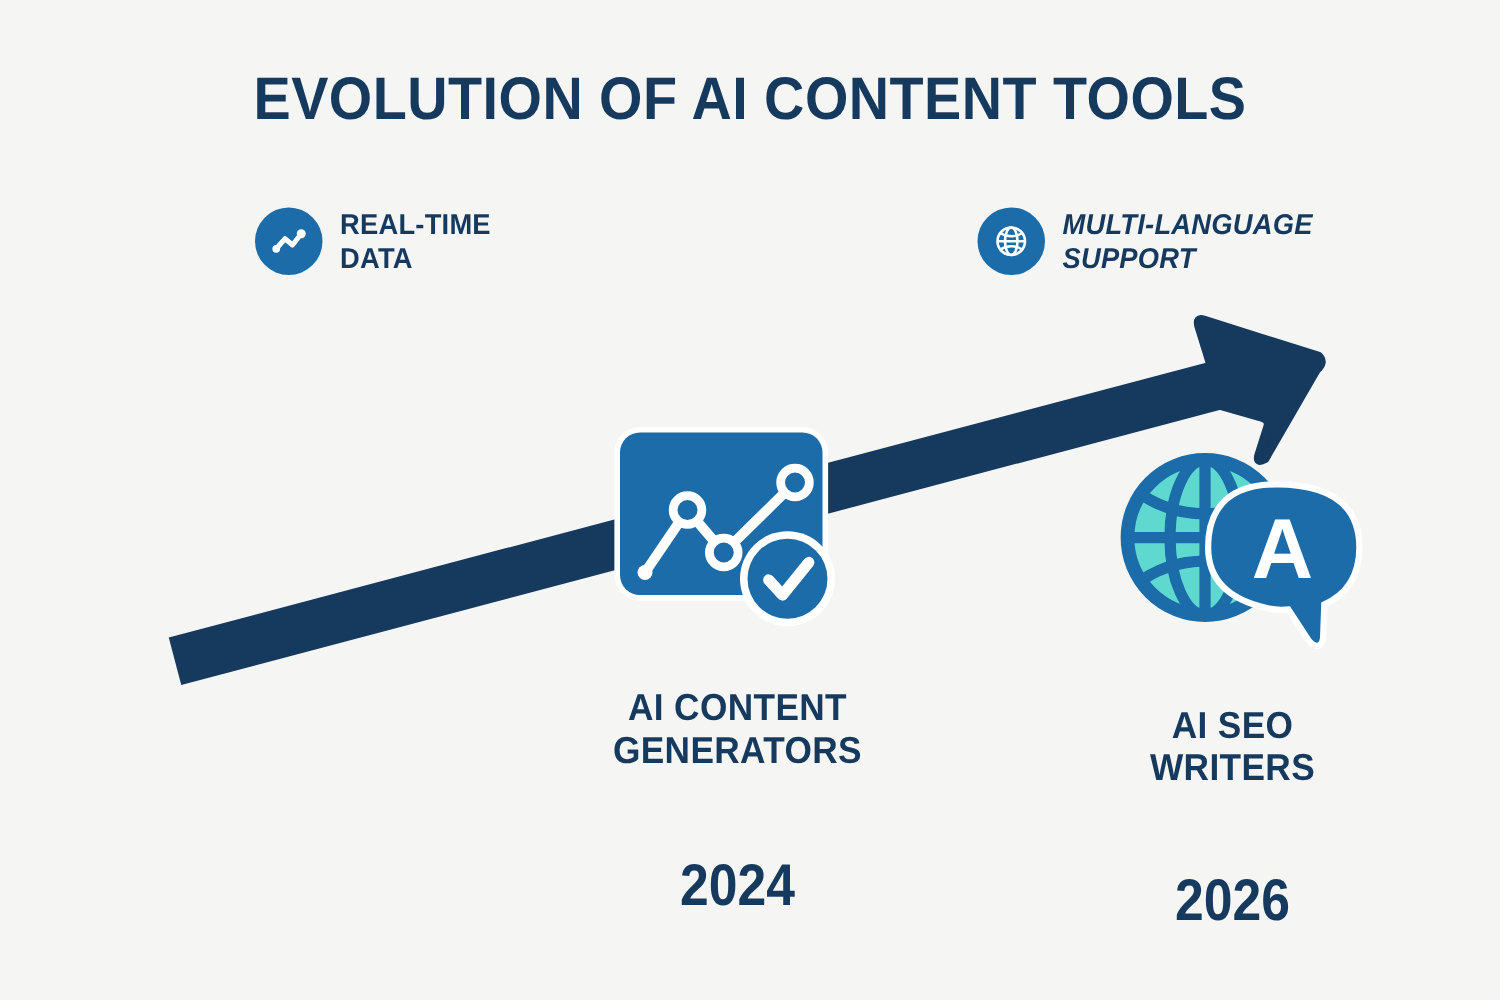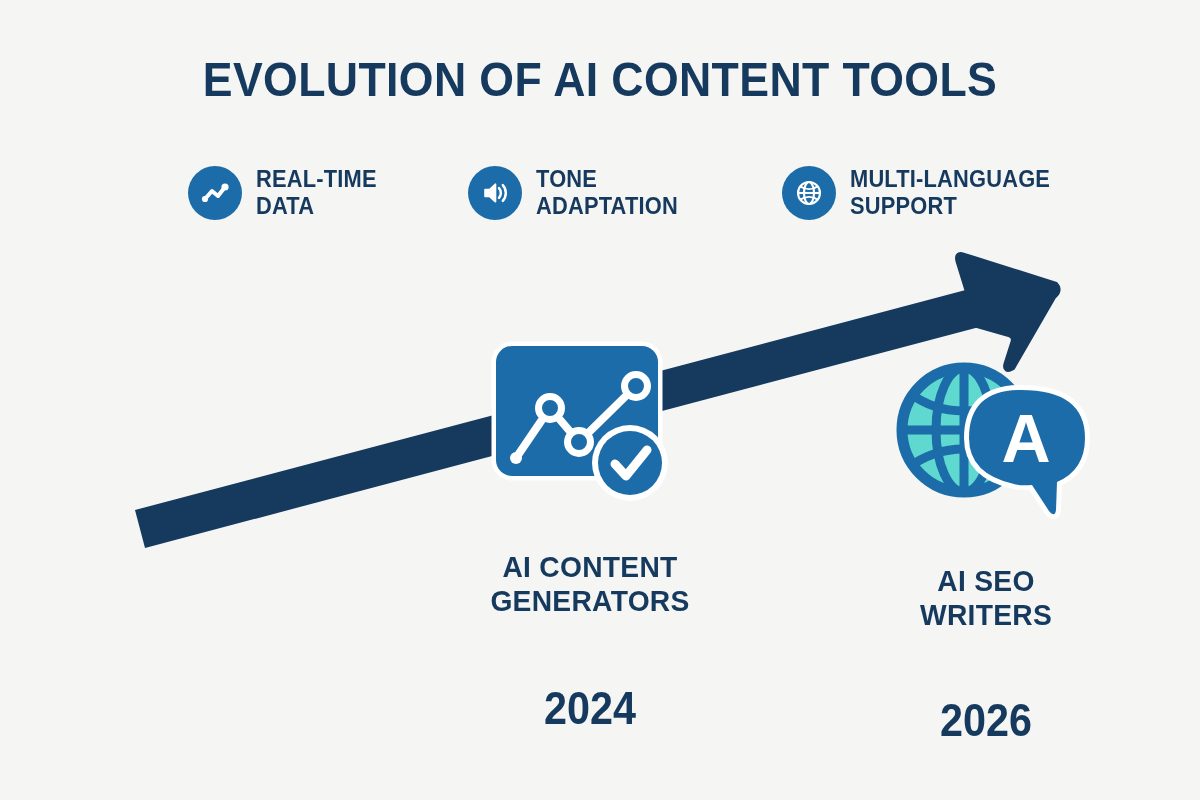--- a/index.html
+++ b/index.html
@@ -65,23 +65,23 @@
   .feature-label {
     font-size: 23px;
     font-weight: 700;
     line-height: 1.18;
     color: #16395e;
     letter-spacing: 0.2px;
     transform: scaleX(0.95);
     transform-origin: left center;
     white-space: pre-line;
   }
-  #feature-0 { left: 0px;   top: 8px; }
+  #feature-0 { left: 16px;   top: 8px; }
   #feature-1 { left: 280px; top: 8px; }
-  #feature-2 { left: 594px; top: 8px; }
+  #feature-2 { left: 594px; top: 8px; font-style: italic; }
 
   
   #arrow-layer {
     position: absolute;
     left: 0;
     top: 0;
     width: 1200px;
     height: 800px;
     pointer-events: none;
   }
@@ -146,31 +146,20 @@
         <svg width="34" height="34" viewBox="0 0 34 34">
           <polyline points="7,23 14,15 20,20 27,11" fill="none" stroke="#ffffff" stroke-width="4" stroke-linecap="round" stroke-linejoin="round"></polyline>
           <circle cx="7" cy="23" r="3.1" fill="#ffffff"></circle>
           <circle cx="27" cy="11" r="3.6" fill="#ffffff"></circle>
         </svg>
       </span>
       <span class="feature-label">REAL-TIME
 DATA</span>
     </div>
 
-    <div class="feature" id="feature-1">
-      <span class="feature-icon">
-        <svg width="34" height="34" viewBox="0 0 34 34">
-          <path d="M7 13.5 H11.5 L17.5 8.2 V25.8 L11.5 20.5 H7 Z" fill="#ffffff" stroke="#ffffff" stroke-width="1.6" stroke-linejoin="round"></path>
-          <path d="M21 12.2 A7.2 7.2 0 0 1 21 21.8" fill="none" stroke="#ffffff" stroke-width="2.5" stroke-linecap="round"></path>
-          <path d="M24.8 9.2 A11.6 11.6 0 0 1 24.8 24.8" fill="none" stroke="#ffffff" stroke-width="2.5" stroke-linecap="round"></path>
-        </svg>
-      </span>
-      <span class="feature-label">TONE
-ADAPTATION</span>
-    </div>
 
     <div class="feature" id="feature-2">
       <span class="feature-icon">
         <svg width="34" height="34" viewBox="0 0 34 34">
           <g fill="none" stroke="#ffffff" stroke-width="2.1">
             <circle cx="17" cy="17" r="11"></circle>
             <ellipse cx="17" cy="17" rx="5" ry="11"></ellipse>
             <line x1="6" y1="17" x2="28" y2="17"></line>
             <path d="M8.2 10.4 A16 16 0 0 0 25.8 10.4"></path>
             <path d="M8.2 23.6 A16 16 0 0 1 25.8 23.6"></path>

